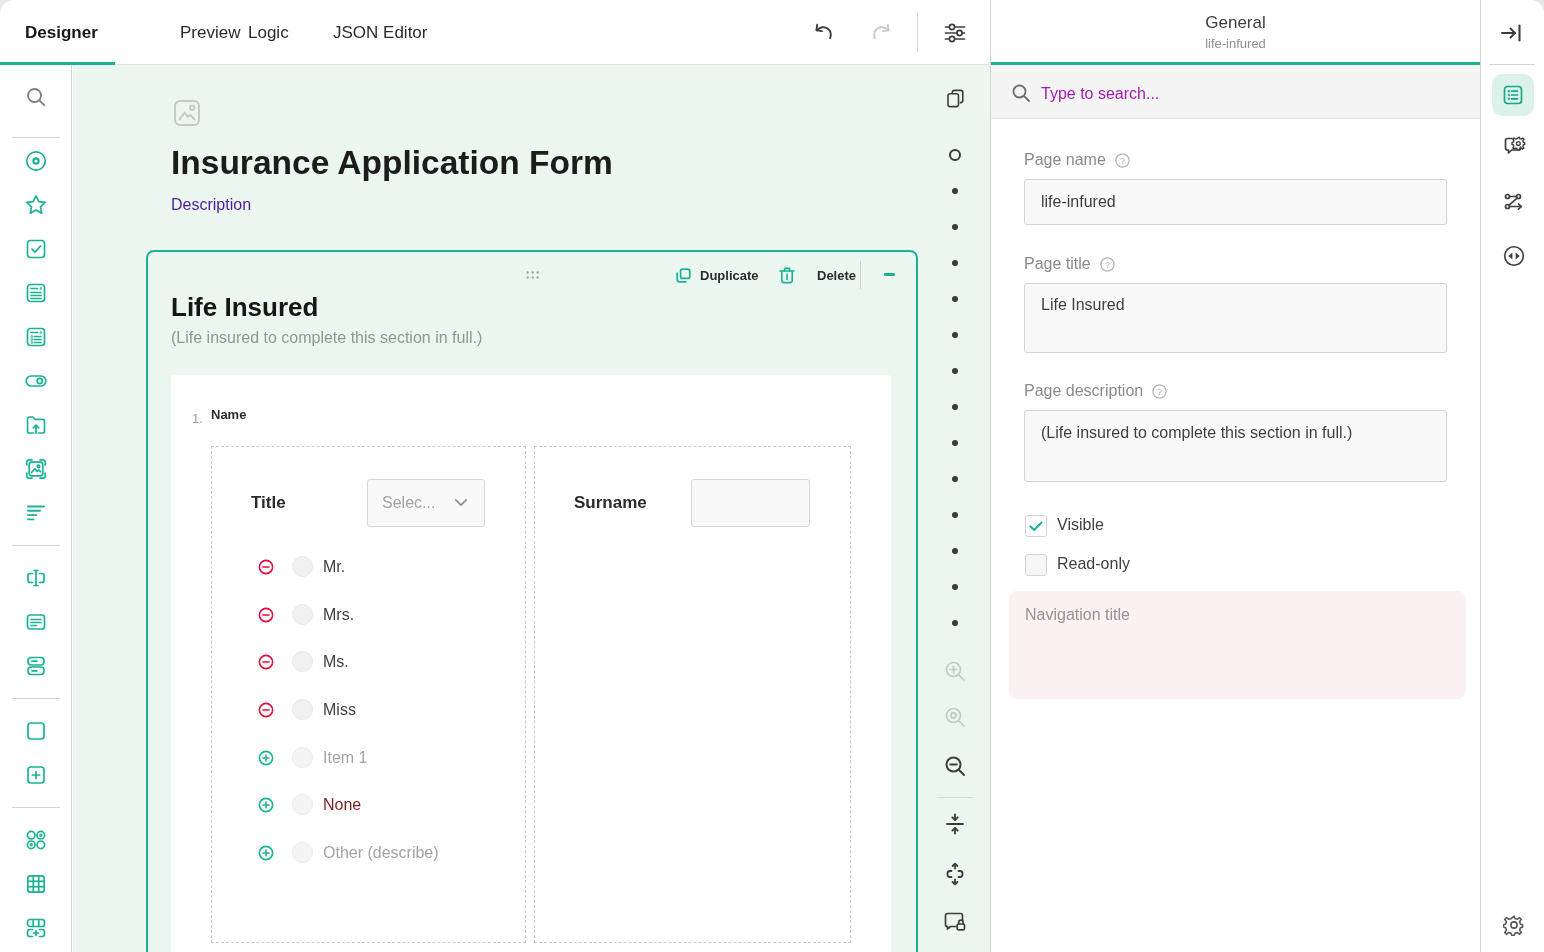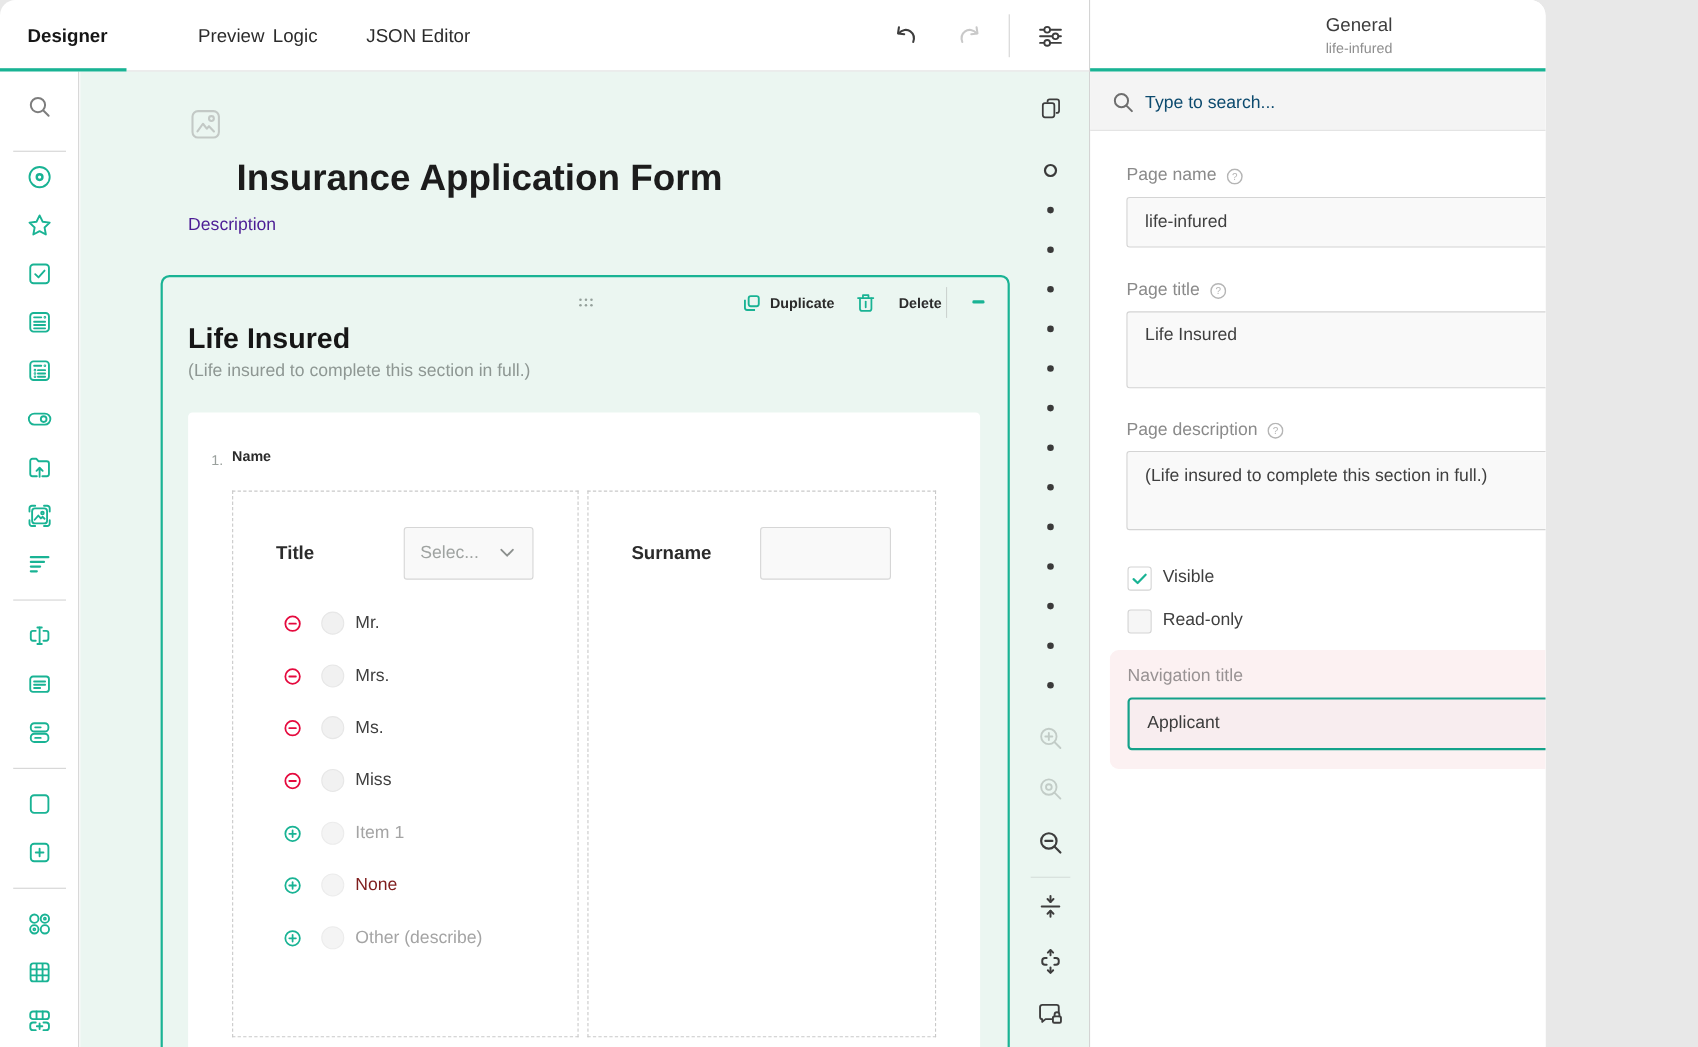--- a/index.html
+++ b/index.html
@@ -1,17 +1,17 @@
 <!DOCTYPE html>
 <html><head>
 <meta charset="utf-8">
 <style>
   * { margin:0; padding:0; box-sizing:border-box; }
   html,body { width:1544px; height:952px; background:#e8e8e8; font-family:"Liberation Sans", sans-serif; overflow:hidden; }
-  .app { position:absolute; left:0; top:0; width:1405px; height:952px; background:#fff; border-radius:14px 14px 0 0; overflow:hidden; }
+  .app { position:absolute; left:0; top:0; width:1544px; height:952px; background:#fff; border-radius:14px 14px 0 0; overflow:hidden; }
   .abs { position:absolute; }
   
   .tab { position:absolute; top:22px; font-size:17px; color:#2b2b2b; line-height:21px; }
   .tealline { position:absolute; top:62px; height:3px; background:#19b394; z-index:6; }
   .grayline { position:absolute; top:64px; height:1px; background:#e0e0e0; z-index:6; }
   
   .toolbox { position:absolute; left:0; top:65px; width:72px; height:887px; background:#fff; border-right:1px solid #d4d4d4; }
   .tb-div { position:absolute; left:12px; width:48px; height:1px; background:#d4d4d4; }
   .tbi { position:absolute; left:24px; width:24px; height:24px; }
   
@@ -168,21 +168,21 @@
 
   <div class="canvas">
     <div class="panel"></div>
   </div>
 
   <svg class="abs" style="left:173px; top:99px;" width="28" height="28" viewBox="0 0 28 28" fill="none" stroke="#c3c9c6" stroke-width="1.9" stroke-linecap="round" stroke-linejoin="round">
     <rect x="2" y="2" width="24" height="24" rx="5"></rect>
     <circle cx="19.2" cy="8.8" r="2.2"></circle>
     <path d="M6.5 20.5 L11.5 13.5 L15 18 L17 15.7 L21.5 20.5"></path>
   </svg>
-  <div class="abs" style="left:171px; top:144px; font-size:33.5px; font-weight:700; color:#1c1c1c;margin-left:44px;">Insurance Application Form</div>
+  <div class="abs" style="left:171px; top:144px; font-size:33.5px; font-weight:700; color:#1c1c1c;">Insurance Application Form</div>
   <div class="abs" style="left:171px; top:196px; font-size:16px; color:#4c1d95;">Description</div>
 
   <svg class="abs" style="left:524px; top:268px;" width="18" height="14" viewBox="0 0 18 14" fill="#95a09b">
     <circle cx="3.7" cy="4.5" r="1.15"></circle>
       <circle cx="8.7" cy="4.5" r="1.15"></circle>
       <circle cx="13.7" cy="4.5" r="1.15"></circle>
     <circle cx="3.7" cy="9.5" r="1.15"></circle>
       <circle cx="8.7" cy="9.5" r="1.15"></circle>
       <circle cx="13.7" cy="9.5" r="1.15"></circle>
   </svg>
@@ -329,21 +329,21 @@
   <div class="rpanel"></div>
   <div class="abs" style="left:990px; top:0; width:1px; height:952px; background:#d4d4d4;"></div>
   <div class="abs" style="left:991px; top:13px; width:489px; text-align:center; font-size:17px; color:#3d3d3d;">General</div>
   <div class="abs" style="left:991px; top:36px; width:489px; text-align:center; font-size:13px; color:#8f8f8f;">life-infured</div>
 
   <div class="abs" style="left:991px; top:65px; width:489px; height:54px; background:#f4f4f4; border-bottom:1px solid #e3e3e3;"></div>
   <svg class="abs" style="left:1011px; top:83px;" width="20" height="20" viewBox="0 0 20 20" fill="none" stroke="#6e6e6e" stroke-width="1.8" stroke-linecap="round">
     <circle cx="8.5" cy="8.5" r="6"></circle>
       <line x1="13" y1="13" x2="18" y2="18"></line>
   </svg>
-  <div class="abs" style="left:1041px; top:85px; font-size:16px; color:#0c4a6e;">Type to search...</div>
+  <div class="abs" style="left:1041px; top:85px; font-size:16px; color:#a21caf;">Type to search...</div>
 
   <div class="plabel" style="left:1024px; top:150px;">Page name
     <svg width="15" height="15" viewBox="0 0 15 15" fill="none">
         <circle cx="7.5" cy="7.5" r="6.6" stroke="#b5b5b5" stroke-width="1.3"></circle>
         <text x="7.5" y="10.7" text-anchor="middle" font-size="9" fill="#b5b5b5" font-family="Liberation Sans, sans-serif">?</text>
       </svg>
   </div>
   <div class="pinput" style="left:1024px; top:179px; width:423px; height:46px; line-height:44px; padding-left:16px;">life-infured</div>
 
   <div class="plabel" style="left:1024px; top:254px;text-align:center;">Page title
@@ -366,21 +366,20 @@
     <svg width="20" height="20" viewBox="0 0 20 20" fill="none" stroke="#19b394" stroke-width="2" stroke-linecap="round" stroke-linejoin="round">
         <path d="M4.5 10.5 L8.2 14 L15.5 6.5"></path>
       </svg>
   </div>
   <div class="abs" style="left:1057px; top:516px; font-size:16px; color:#3f3f3f;">Visible</div>
   <div class="cbox" style="left:1025px; top:554px; background:#f6f6f6;"></div>
   <div class="abs" style="left:1057px; top:555px; font-size:16px; color:#3f3f3f;">Read-only</div>
 
   <div class="abs" style="left:1009px; top:591px; width:457px; height:108px; background:#fcf1f2; border-radius:8px;"></div>
   <div class="abs" style="left:1025px; top:606px; font-size:16px; color:#989293;">Navigation title</div>
-  <div class="abs" style="left:1025px; top:634px; width:422px; height:48px; background:#f8edef; border:2px solid #14a28a; border-radius:4px; font-size:16px; color:#3c3c3c; line-height:44px; padding-left:16px;">Applicant</div>
 
   <div class="rside"></div>
   <svg class="abs" style="left:1500px; top:22px;" width="22" height="22" viewBox="0 0 22 22" fill="none" stroke="#3d3d3d" stroke-width="1.9" stroke-linecap="round" stroke-linejoin="round">
     <line x1="2" y1="11" x2="15" y2="11"></line>
       <path d="M10.5 6.5 L15 11 L10.5 15.5"></path>
     <line x1="19.5" y1="3.5" x2="19.5" y2="18.5" stroke-width="2.1"></line>
   </svg>
   <div class="abs" style="left:1489px; top:64px; width:46px; height:1px; background:#d4d4d4;"></div>
   <div class="abs" style="left:1492px; top:74px; width:42px; height:42px; background:#ddf1eb; border-radius:10px;"></div>
   <svg class="abs" style="left:1501px; top:83px;" width="24" height="24" viewBox="0 0 24 24" fill="none" stroke="#17a78c" stroke-width="1.7" stroke-linecap="round">

